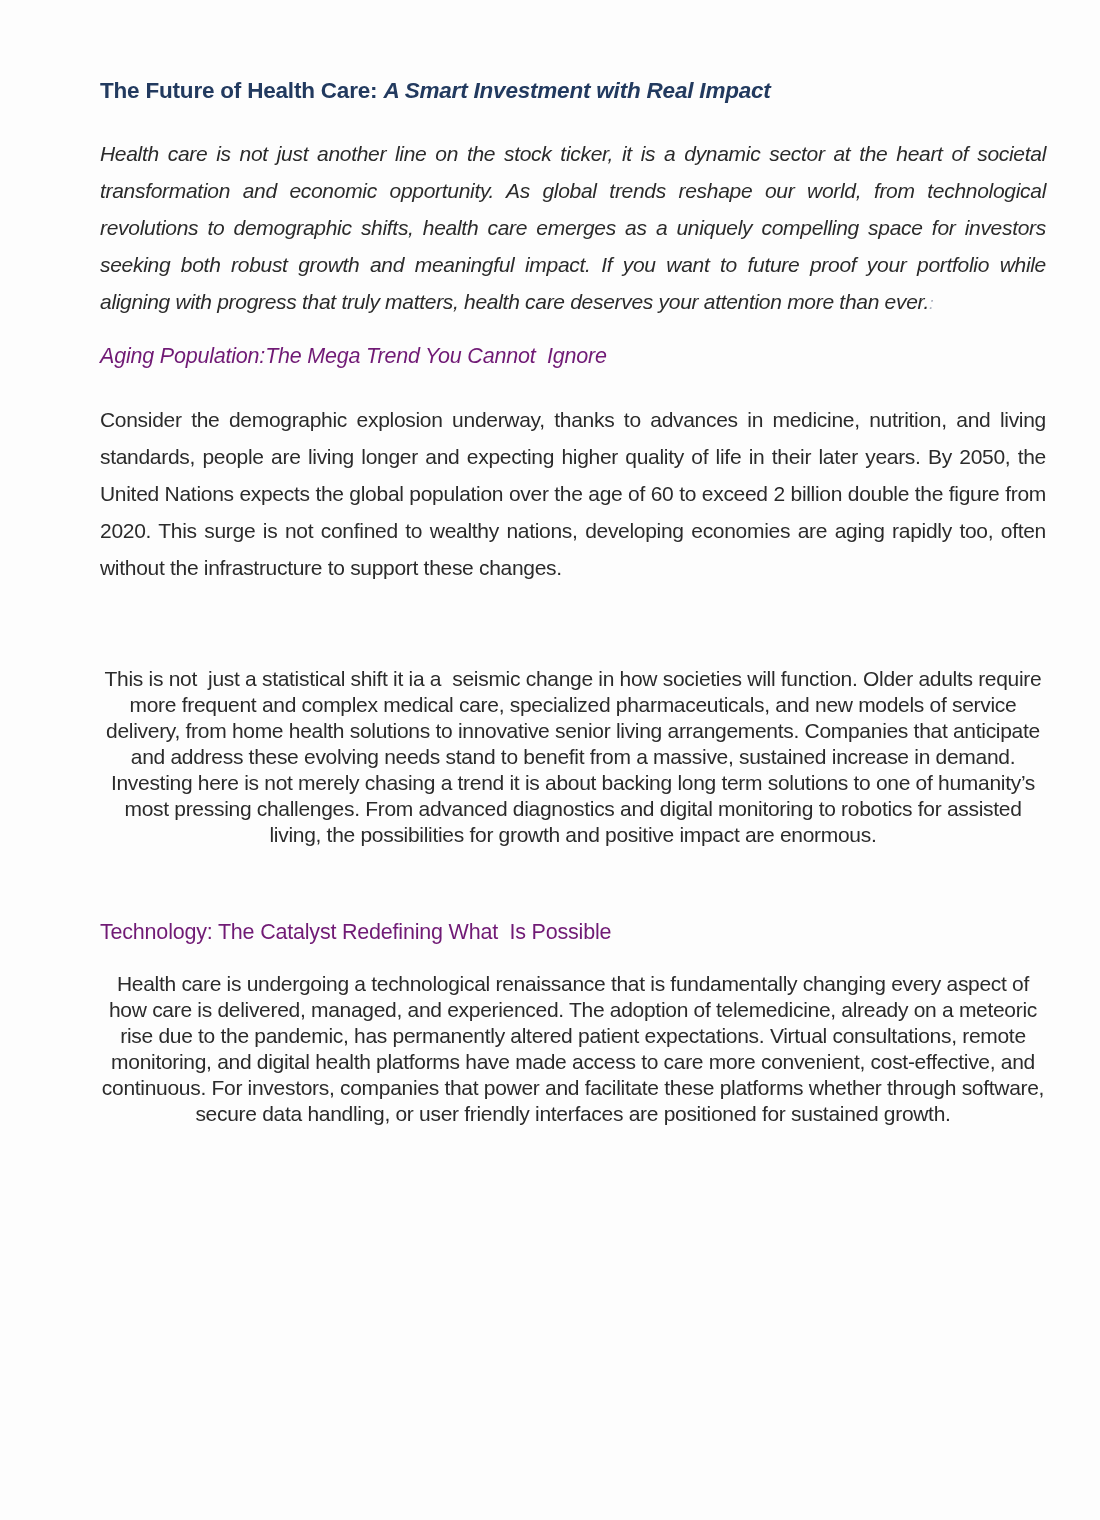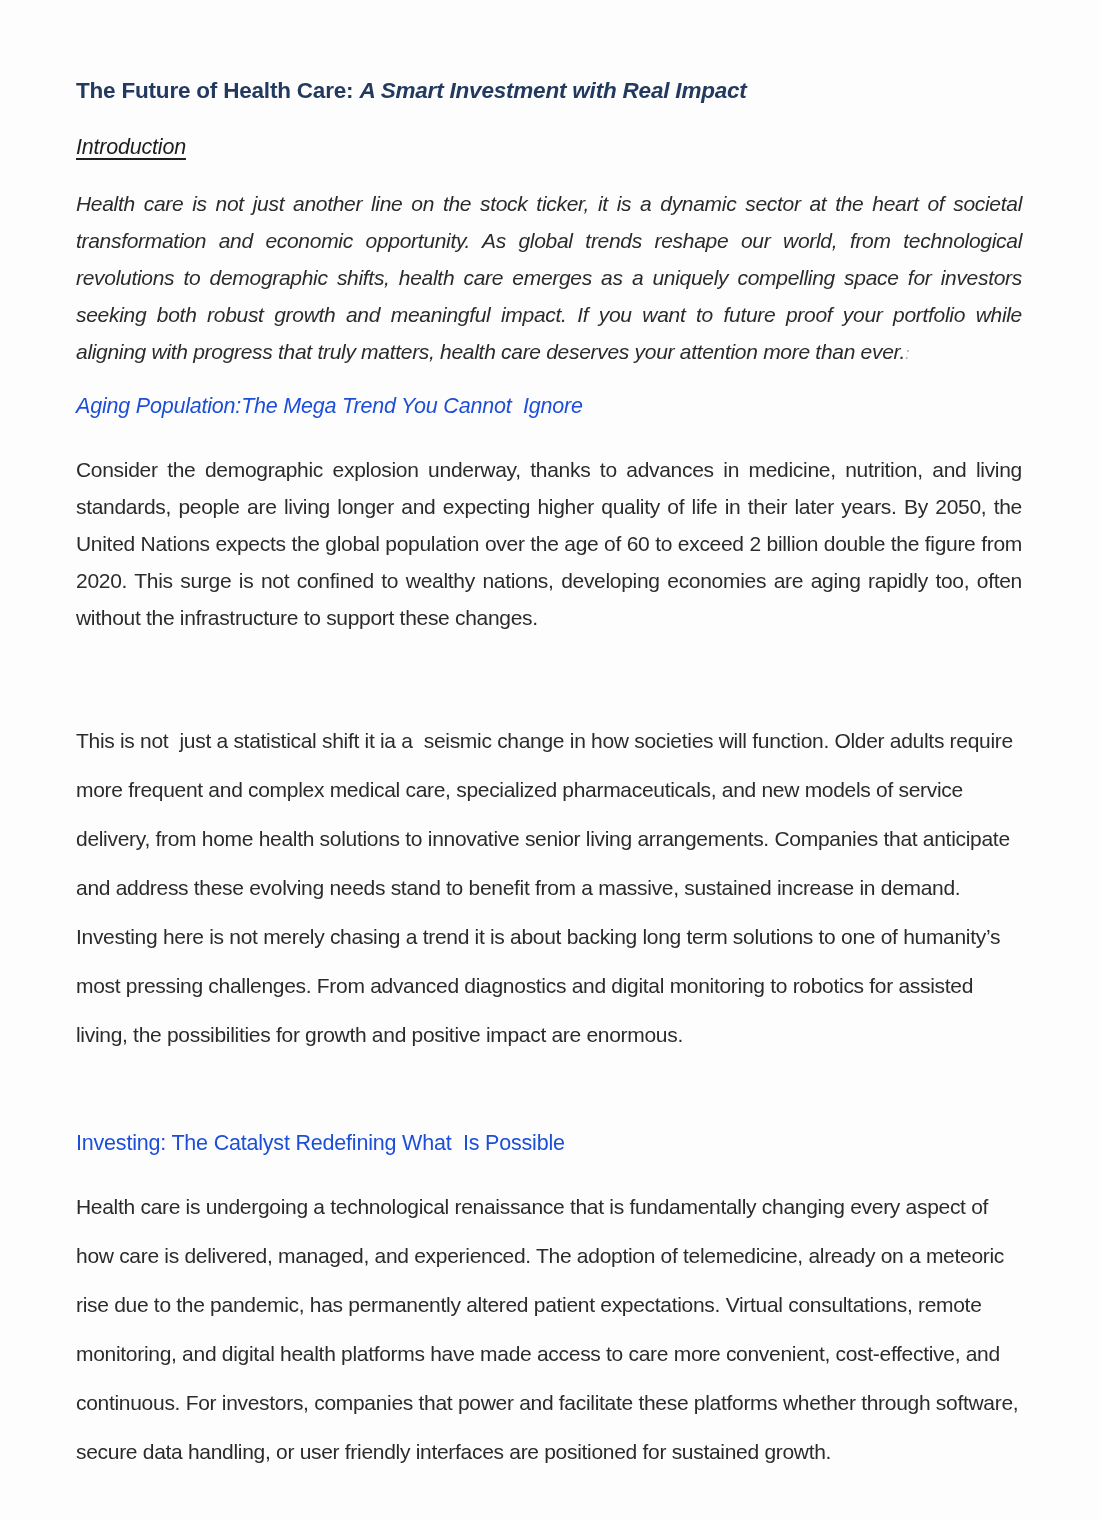--- a/index.html
+++ b/index.html
@@ -7,21 +7,21 @@
     --body-color:#2b2b2b;
     --mark-color:#a8aebc;
     --page-bg:#fdfdfd;
   }
   *{margin:0;padding:0;box-sizing:border-box;}
   html,body{background:#fff;}
   .page{
     width:1100px;
     height:1520px;
     background:var(--page-bg);
-    padding:78px 58px 0 76px;
+    padding:78px 58px 0 100px;
     font-family:"Liberation Sans","DejaVu Sans",sans-serif;
     color:var(--body-color);
     overflow:hidden;
   }
   .content{width:946px;}
   .doc-title{
     font-size:22.5px;
     line-height:26px;
     color:var(--title-color);
     margin-bottom:31px;
@@ -42,52 +42,49 @@
     letter-spacing:-0.2px;
   }
   .para{
     font-size:21px;
     line-height:37px;
     letter-spacing:-0.3px;
     white-space:pre-wrap;
     color:var(--body-color);
   }
   .justified{text-align:justify;}
-  .ragged{line-height:49px;}
+  .ragged{line-height:26px;text-align:center;}
   .trailing-mark{color:var(--mark-color);font-size:17px;}
   .h-section{
     font-size:21.5px;
     font-weight:400;
-    color:#1d4ed8;
+    color:#701a75;
     white-space:pre-wrap;
     letter-spacing:-0.2px;
   }
   .h-aging{font-style:italic;margin:22px 0 24px 0;}
   .h-tech{margin:72px 0 26px 0;}
   .para-intro{margin-bottom:22px;font-style:italic;}
   .para-aging1{margin-bottom:80px;margin-top:32px;}
 </style>
 </head>
 <body>
 
 <div class="page">
   <div class="content">
 
     <h1 class="doc-title"><span class="bold-part">The Future of Health Care:</span> <span class="italic-part">A Smart Investment with Real Impact</span></h1>
 
-    <div>
-      <span class="h-intro">Introduction</span>
-    </div>
 
     <p class="para justified para-intro"><span>Health care is not just another line on the stock ticker, it is a dynamic sector at the heart of societal transformation and economic opportunity. As global trends reshape our world, from technological revolutions to demographic shifts, health care emerges as a uniquely compelling space for investors seeking both robust growth and meaningful impact. If you want to future proof your portfolio while aligning with progress that truly matters, health care deserves your attention more than ever.</span><span class="trailing-mark">:</span></p>
 
     <h2 class="h-section h-aging">Aging Population:The Mega Trend You Cannot  Ignore</h2>
 
     <p class="para justified para-aging1">Consider the demographic explosion underway, thanks to advances in medicine, nutrition, and living standards, people are living longer and expecting higher quality of life in their later years. By 2050, the United Nations expects the global population over the age of 60 to exceed 2 billion double the figure from 2020. This surge is not confined to wealthy nations, developing economies are aging rapidly too, often without the infrastructure to support these changes.</p>
 
     <p class="para ragged">This is not  just a statistical shift it ia a  seismic change in how societies will function. Older adults require more frequent and complex medical care, specialized pharmaceuticals, and new models of service delivery, from home health solutions to innovative senior living arrangements. Companies that anticipate and address these evolving needs stand to benefit from a massive, sustained increase in demand. Investing here is not merely chasing a trend it is about backing long term solutions to one of humanity’s most pressing challenges. From advanced diagnostics and digital monitoring to robotics for assisted living, the possibilities for growth and positive impact are enormous.</p>
 
-    <h2 class="h-section h-tech">Investing: The Catalyst Redefining What  Is Possible</h2>
+    <h2 class="h-section h-tech">Technology: The Catalyst Redefining What  Is Possible</h2>
 
     <p class="para ragged">Health care is undergoing a technological renaissance that is fundamentally changing every aspect of how care is delivered, managed, and experienced. The adoption of telemedicine, already on a meteoric rise due to the pandemic, has permanently altered patient expectations. Virtual consultations, remote monitoring, and digital health platforms have made access to care more convenient, cost-effective, and continuous. For investors, companies that power and facilitate these platforms whether through software, secure data handling, or user friendly interfaces are positioned for sustained growth.</p>
 
   </div>
 </div>
 
 </body></html>

